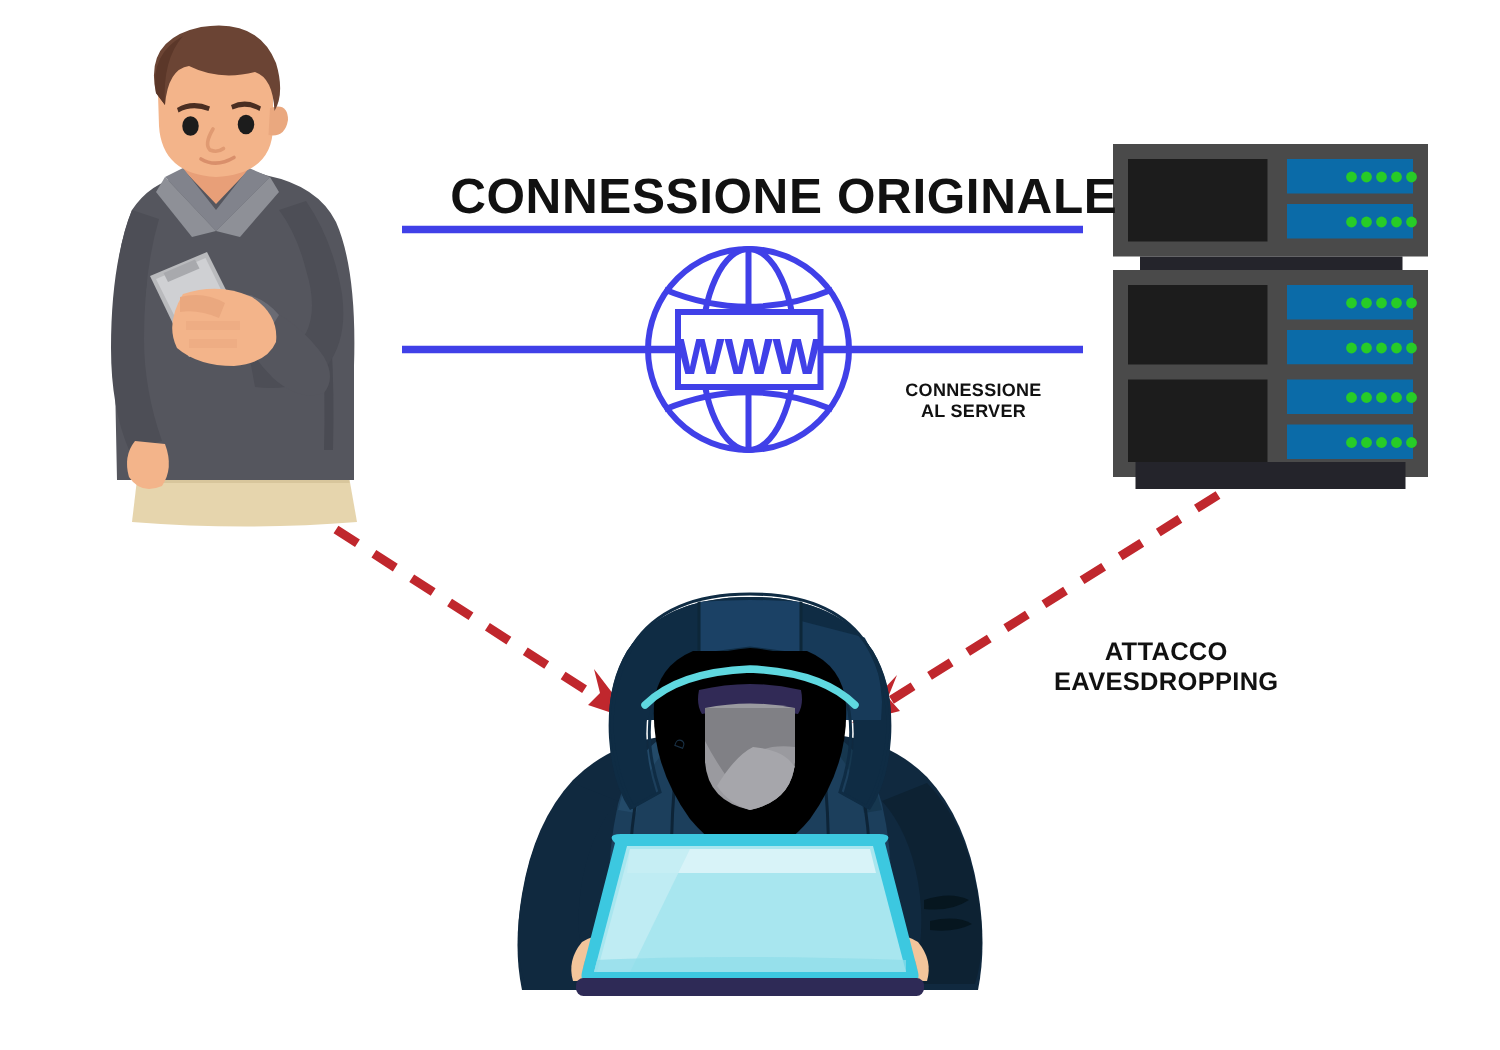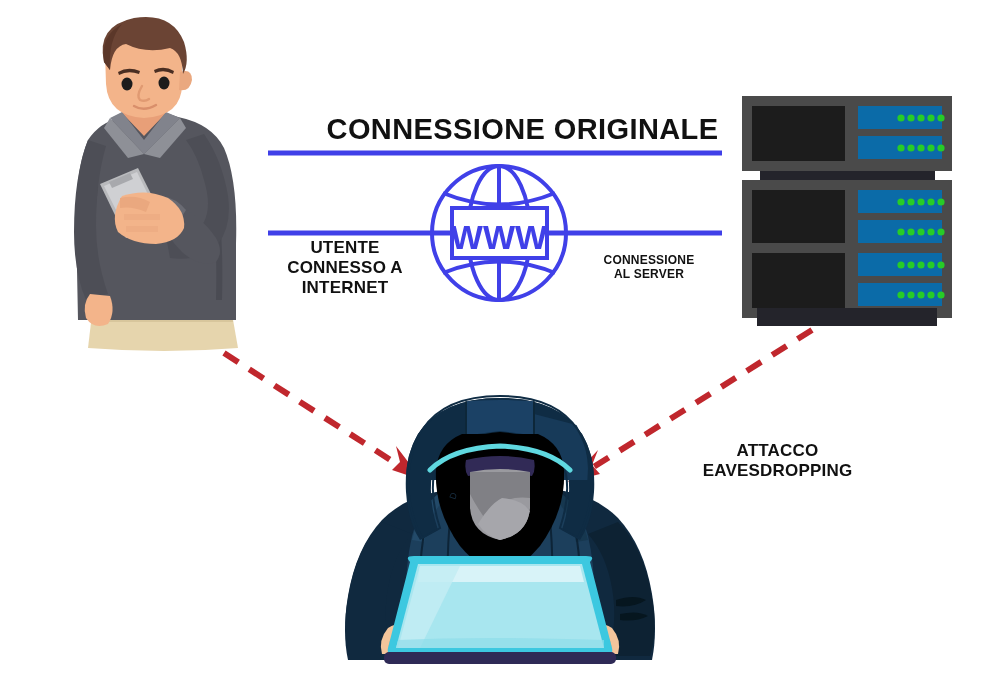--- a/index.html
+++ b/index.html
@@ -34,21 +34,21 @@
     letter-spacing: 0.2px;
     white-space: pre-line;
     text-align: center;
     line-height: 1.18;
     user-select: none;
   }
   #title-connessione-originale {
     left: 0;
     right: 0;
     top: 112px;
-    font-size: 29px;
+    font-size: 33px;
     letter-spacing: 0.4px;
     text-align: center;
     margin-left: 45px;
   }
   #label-utente {
     left: 265px;
     top: 238px;
     width: 160px;
     font-size: 17px;
   }
@@ -62,21 +62,20 @@
     left: 133px;
     top: 425px;
     width: 215px;
     font-size: 17px;
   }
   #label-eavesdropping {
     left: 655px;
     top: 425px;
     width: 245px;
     font-size: 17px;
-    margin-top: 16px;
   }
 </style>
 </head>
 <body>
 
 <div id="stage">
 
   <svg width="1000" height="700" viewBox="0 0 1000 700">
     <defs>
       <clipPath id="clip-screen">
@@ -299,23 +298,20 @@
         <path d="M420,566 L580,566 L584,582 L418,582 Z" fill="#d8f3f8"></path>
         <path d="M420,566 L460,566 L420,648 L398,648 Z" fill="#c3ecf3" opacity="0.85"></path>
         <path d="M398,640 Q480,636 604,640 L604,648 L396,648 Z" fill="#8fdde9" opacity="0.7"></path>
         <rect x="384" y="652" width="232" height="12" rx="5" fill="#2e2a56"></rect>
       </g>
     </g>
   </svg>
 
   <div class="lbl" id="title-connessione-originale">CONNESSIONE ORIGINALE</div>
 
-  <div class="lbl" id="label-utente">UTENTE
-CONNESSO A
-INTERNET</div>
 
   <div class="lbl" id="label-server">CONNESSIONE
 AL SERVER</div>
 
 
   <div class="lbl" id="label-eavesdropping">ATTACCO
 EAVESDROPPING</div>
 
 </div>
 

